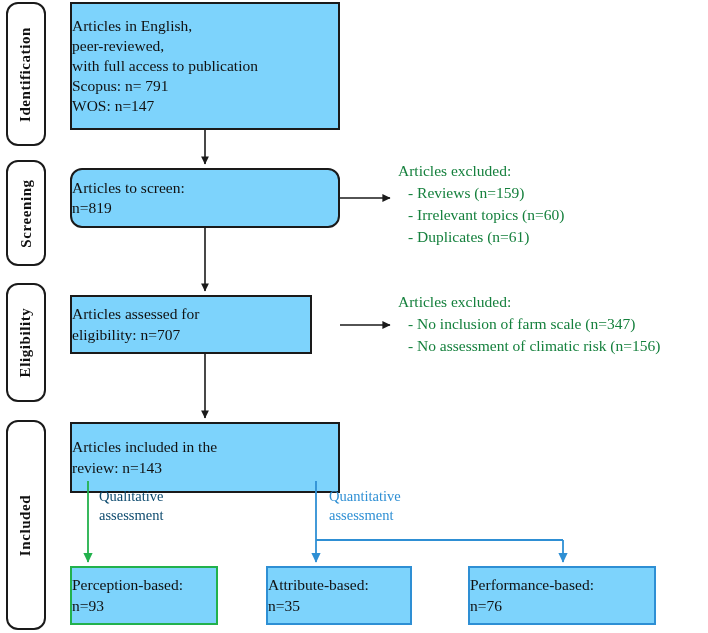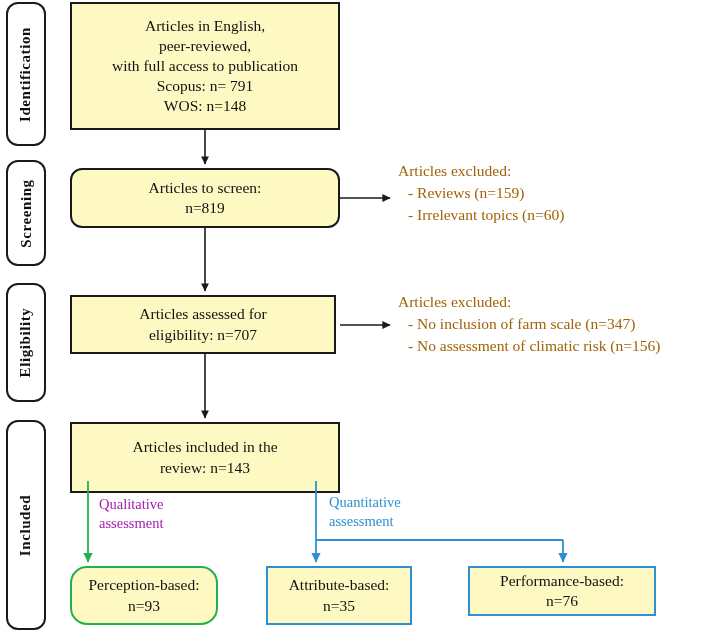--- a/index.html
+++ b/index.html
@@ -38,54 +38,54 @@
     font-weight: bold;
     font-size: 15px;
     letter-spacing: 0.6px;
     font-family: "Liberation Serif", "DejaVu Serif", serif;
   }
 
   
   .box {
     position: absolute;
     box-sizing: border-box;
-    background: #fef9c3;
+    background: #7dd3fc;
     display: flex;
     flex-direction: column;
-    align-items: center;
+    align-items: flex-start;
     justify-content: center;
     text-align: center;
     line-height: 1.30;
     font-size: 15.5px;
   }
   .box.black { border: 2.4px solid #1a1a1a; }
   .box.green { border: 2.4px solid #22b14c; }
   .box.blue  { border: 2.4px solid #2e8fd4; }
   .box .line { display: block; }
 
   
   .note {
     position: absolute;
     font-size: 15.5px;
     line-height: 1.42;
-    color: #a16207;
+    color: #15803d;
     white-space: nowrap;
   }
   .note .note-title { display: block; }
   .note .note-item  { display: block; padding-left: 10px; }
 
   
   .caption {
     position: absolute;
     font-size: 14.5px;
     line-height: 1.30;
     white-space: nowrap;
   }
-  .caption.green-text { color: #a21caf; margin-top: 8px; }
-  .caption.blue-text  { color: #2e8fd4; margin-top: 6px; }
+  .caption.green-text { color: #0c4a6e; }
+  .caption.blue-text  { color: #2e8fd4; }
   .caption span { display: block; }
 
   
   #connectors {
     position: absolute;
     left: 0;
     top: 0;
     width: 708px;
     height: 633px;
     pointer-events: none;
@@ -110,57 +110,58 @@
 
   <div class="stage" style="top:420px; height:210px;">
     <span class="stage-label">Included</span>
   </div>
 
   <div class="box black" style="left:70px; top:2px; width:270px; height:128px;">
     <span class="line">Articles in English,</span>
     <span class="line">peer-reviewed,</span>
     <span class="line">with full access to publication</span>
     <span class="line">Scopus: n= 791</span>
-    <span class="line">WOS: n=148</span>
+    <span class="line">WOS: n=147</span>
   </div>
 
   <div class="box black" style="left:70px; top:168px; width:270px; height:60px;border-radius:12px;">
     <span class="line">Articles to screen:</span>
     <span class="line">n=819</span>
   </div>
 
-  <div class="box black" style="left:70px; top:295px; width:266px; height:59px;">
+  <div class="box black" style="left:70px; top:295px; width:242px; height:59px;">
     <span class="line">Articles assessed for</span>
     <span class="line">eligibility:  n=707</span>
   </div>
 
   <div class="box black" style="left:70px; top:422px; width:270px; height:71px;">
     <span class="line">Articles included in the</span>
     <span class="line">review: n=143</span>
   </div>
 
-  <div class="box green" style="left:70px; top:566px; width:148px; height:59px;border-radius:17px;">
+  <div class="box green" style="left:70px; top:566px; width:148px; height:59px;">
     <span class="line">Perception-based:</span>
     <span class="line">n=93</span>
   </div>
 
   <div class="box blue" style="left:266px; top:566px; width:146px; height:59px;">
     <span class="line">Attribute-based:</span>
     <span class="line">n=35</span>
   </div>
 
-  <div class="box blue" style="left:468px; top:566px; width:188px; height:50px;">
+  <div class="box blue" style="left:468px; top:566px; width:188px; height:59px;">
     <span class="line">Performance-based:</span>
     <span class="line">n=76</span>
   </div>
 
   <div class="note" style="left:398px; top:160px;">
     <span class="note-title">Articles excluded:</span>
     <span class="note-item">-  Reviews (n=159)</span>
     <span class="note-item">-  Irrelevant topics (n=60)</span>
+    <span class="note-item">-  Duplicates (n=61)</span>
   </div>
 
   <div class="note" style="left:398px; top:291px;">
     <span class="note-title">Articles excluded:</span>
     <span class="note-item">-  No inclusion  of farm scale (n=347)</span>
     <span class="note-item">-  No assessment of climatic risk (n=156)</span>
   </div>
 
   <div class="caption green-text" style="left:99px; top:487px;">
     <span>Qualitative</span>

